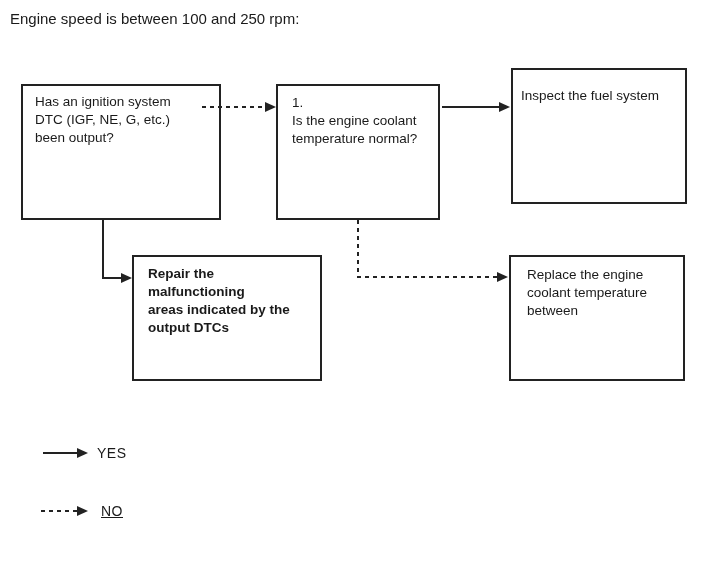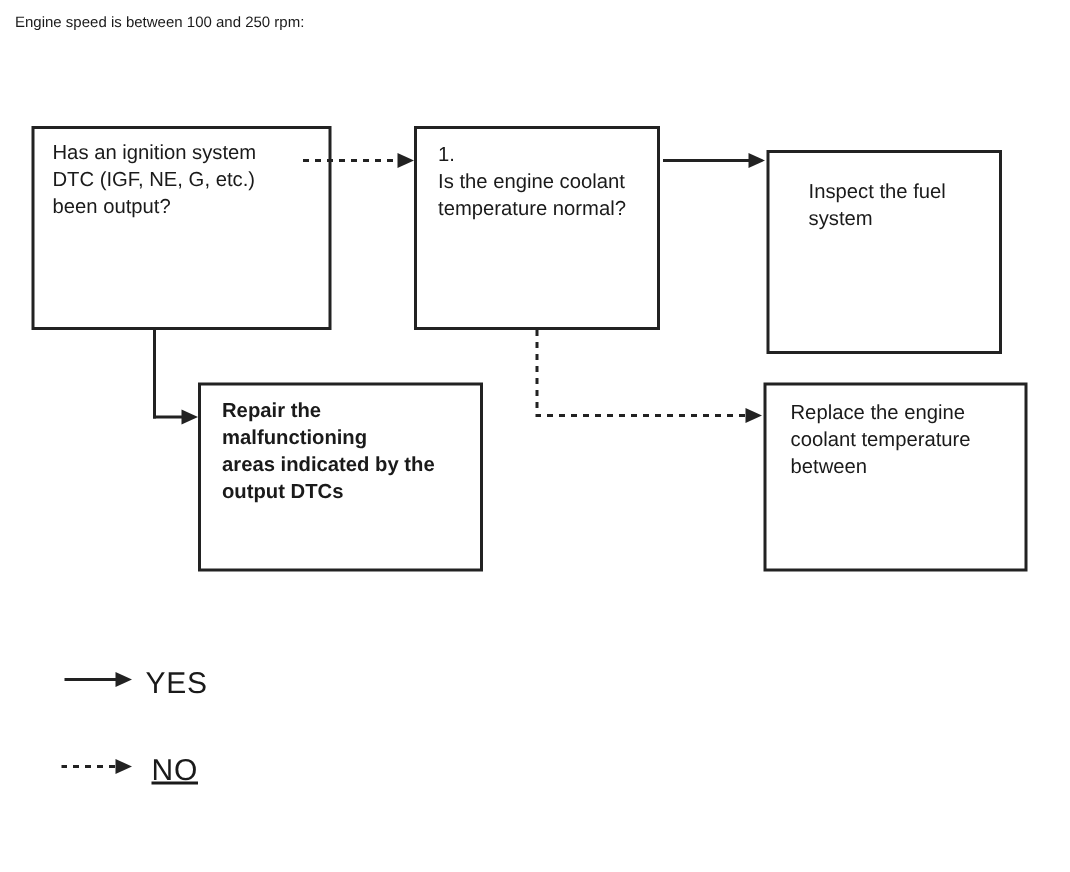--- a/index.html
+++ b/index.html
@@ -12,36 +12,36 @@
     position: relative;
     width: 713px;
     height: 581px;
     background: #ffffff;
     overflow: hidden;
   }
   .page-title {
     position: absolute;
     left: 10px;
     top: 10px;
-    font-size: 10px;
+    font-size: 15px;
     color: #1a1a1a;
     white-space: pre;
   }
   .fc-box {
     position: absolute;
     border: 2px solid #222222;
     background: #ffffff;
     font-size: 13.5px;
     line-height: 18px;
     color: #1a1a1a;
     white-space: pre-line;
   }
   .box-ignition   { left: 21px;  top: 84px;  width: 200px; height: 136px; padding: 7px 8px 0 12px; }
   .box-coolant    { left: 276px; top: 84px;  width: 164px; height: 136px; padding: 8px 8px 0 14px; }
-  .box-fuel       { left: 511px; top: 100px;  width: 157px; height: 136px; padding: 17px 8px 0 26px; }
+  .box-fuel       { left: 511px; top: 68px;  width: 176px; height: 136px; padding: 17px 8px 0 8px; }
   .box-repair     { left: 132px; top: 255px; width: 190px; height: 126px; padding: 8px 8px 0 14px; font-weight: bold; }
   .box-sensor     { left: 509px; top: 255px; width: 176px; height: 126px; padding: 9px 8px 0 16px; }
 
   .line { position: absolute; background: #222222; }
   .hline { height: 2px; }
   .vline { width: 2px; }
   .hdash {
     position: absolute; height: 2px;
     background: repeating-linear-gradient(90deg, #222222 0 4px, transparent 4px 8px);
   }
@@ -51,21 +51,21 @@
   }
   .arrow-head {
     position: absolute;
     width: 0; height: 0;
     border-top: 5px solid transparent;
     border-bottom: 5px solid transparent;
     border-left: 11px solid #222222;
   }
   .legend-label {
     position: absolute;
-    font-size: 20px;
+    font-size: 14px;
     color: #1a1a1a;
     letter-spacing: 0.5px;
   }
 </style>
 </head>
 <body>
 
 <div class="canvas">
 
   <div class="page-title">Engine speed is between 100 and 250 rpm:</div>

